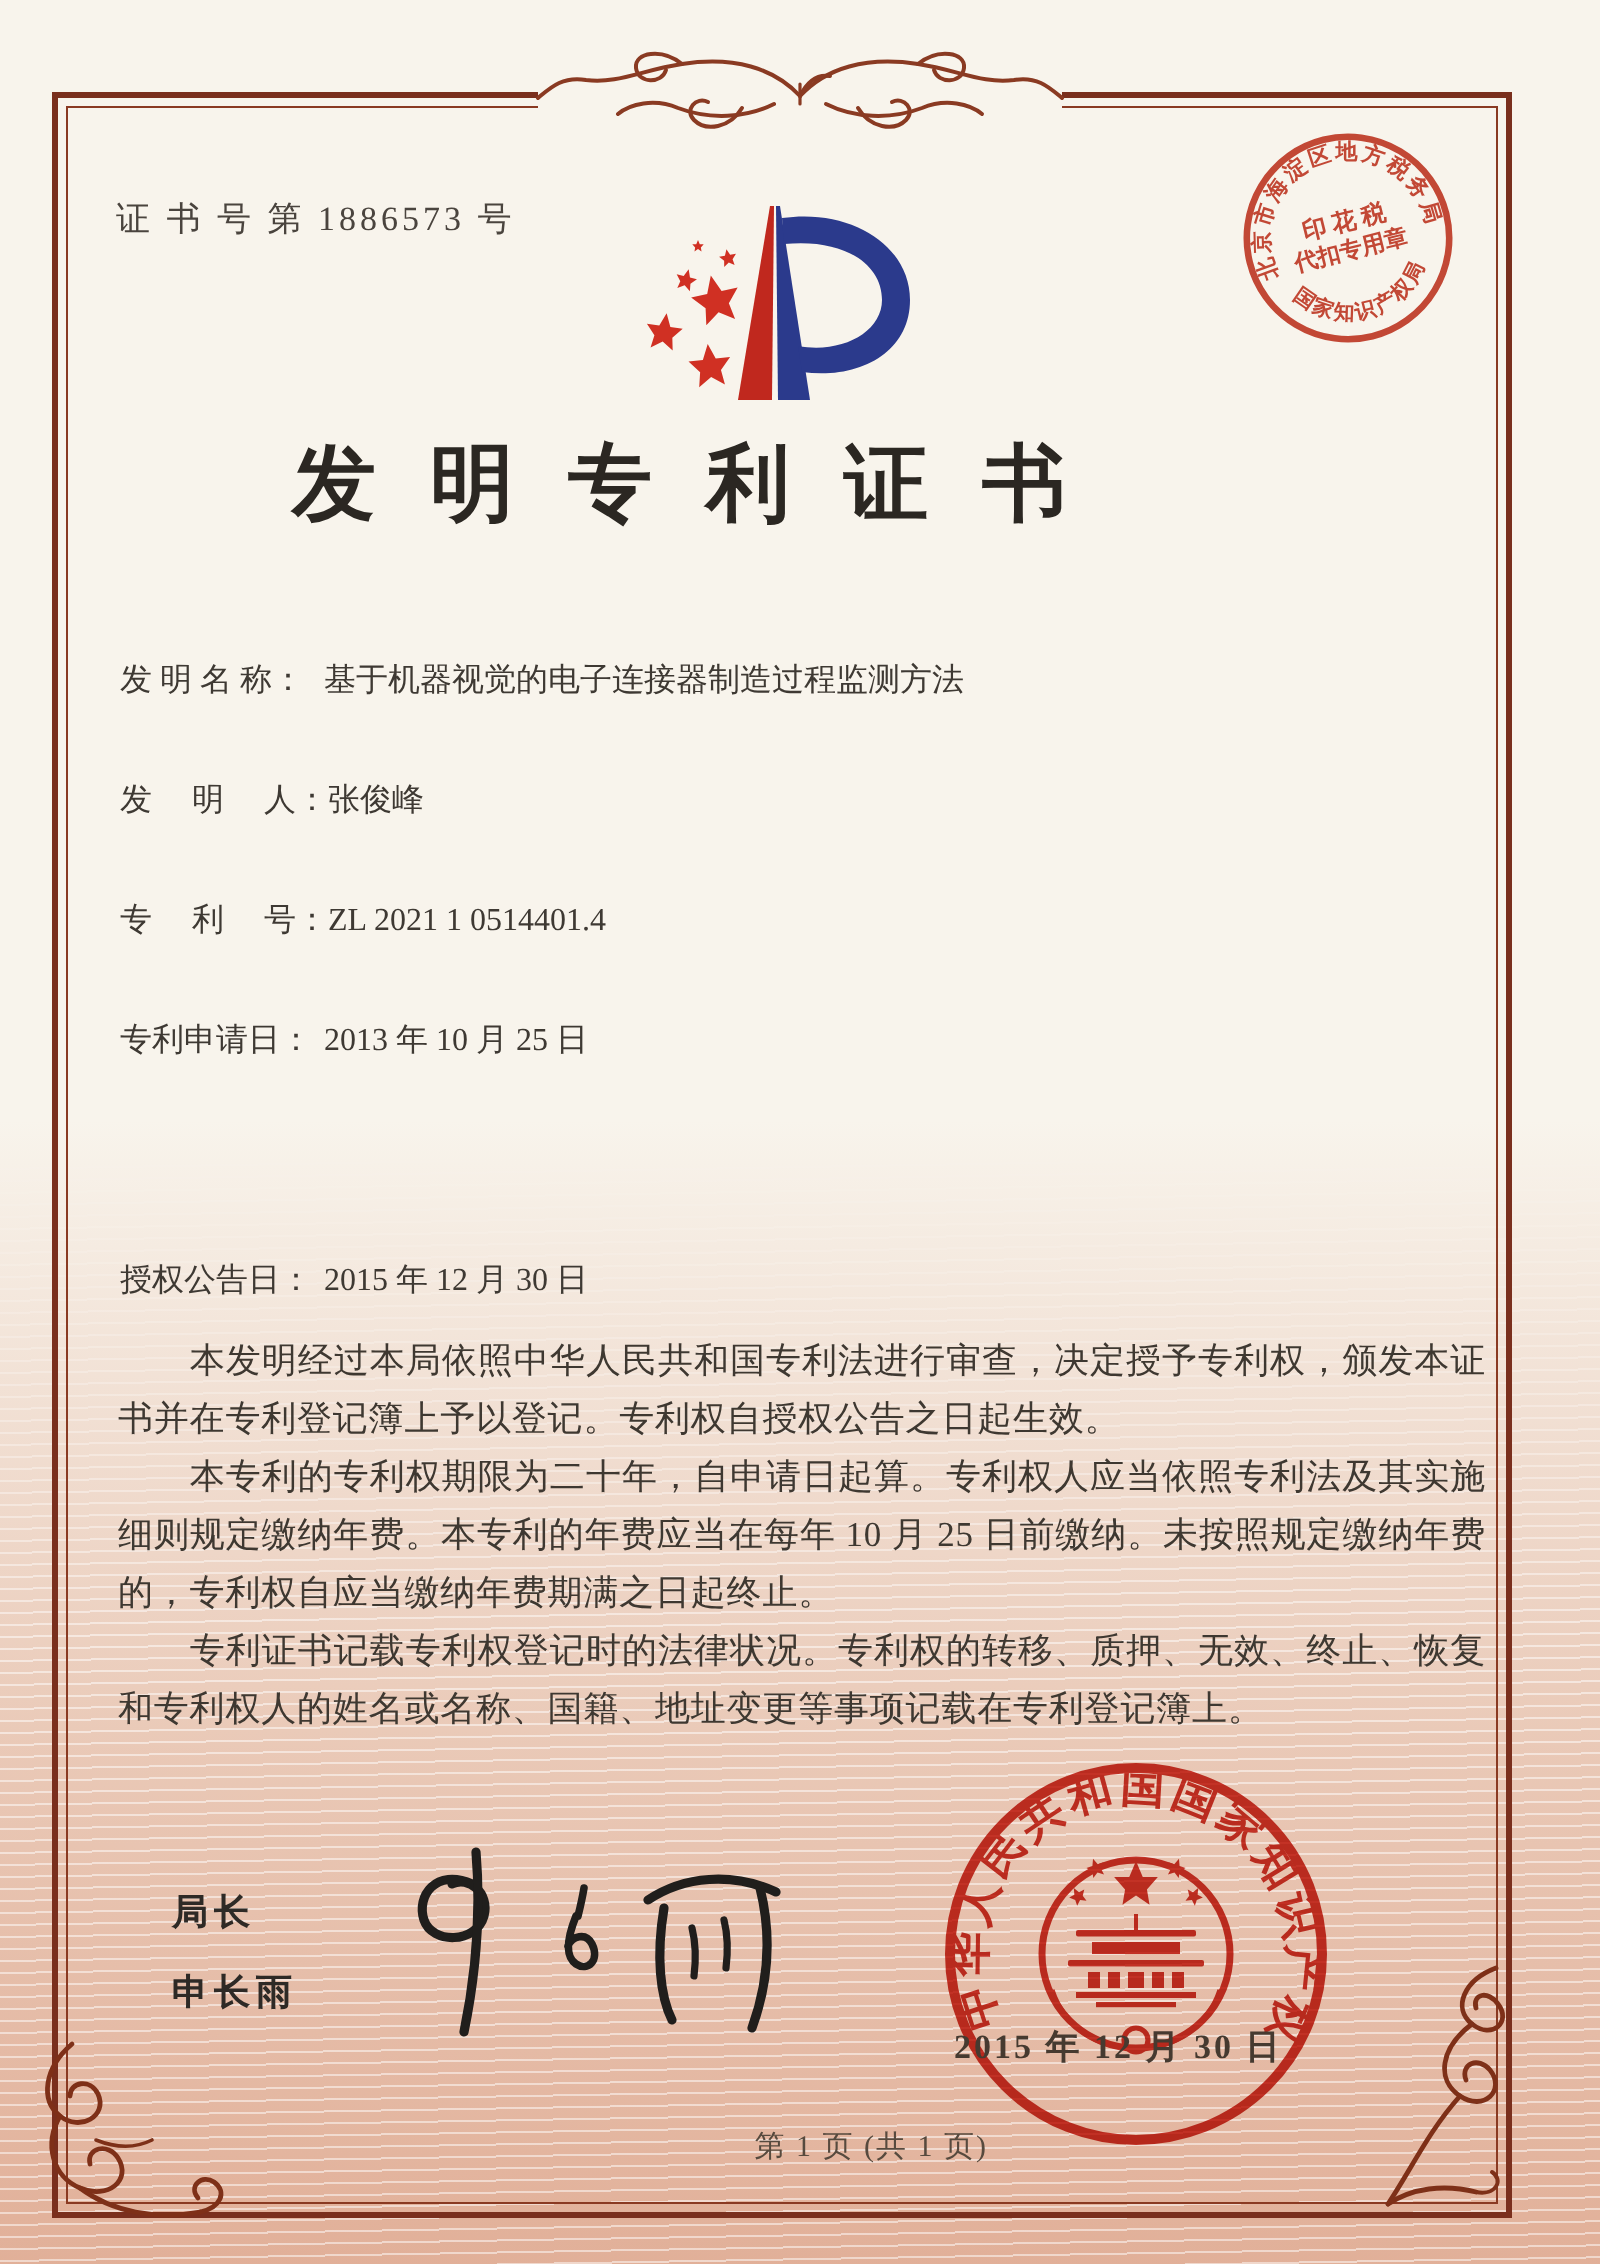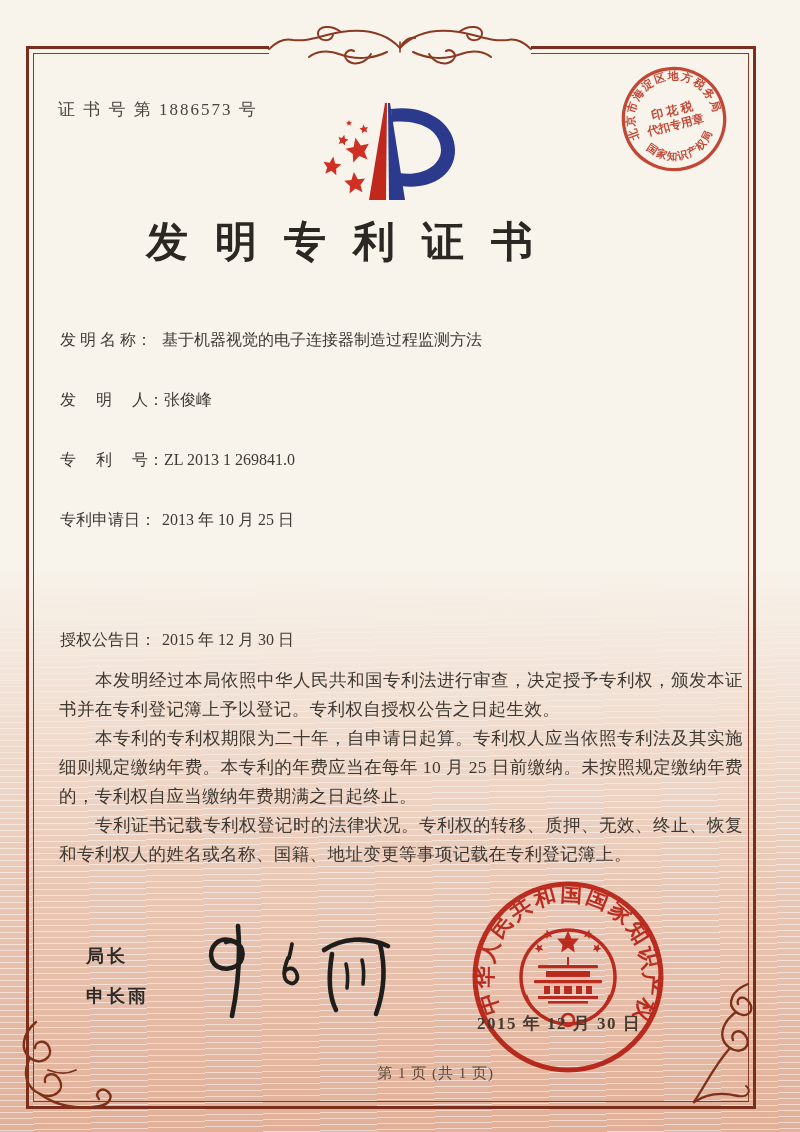--- a/index.html
+++ b/index.html
@@ -119,21 +119,21 @@
 
   <div class="title">发明专利证书</div>
 
   <div class="field" style="top:330px">
     <span class="flabel">发 明 名 称：</span><span class="fvalue">基于机器视觉的电子连接器制造过程监测方法</span>
   </div>
   <div class="field" style="top:390px">
     <span class="flabel">发　 明　 人：</span><span class="fvalue">张俊峰</span>
   </div>
   <div class="field" style="top:450px">
-    <span class="flabel">专　 利　 号：</span><span class="fvalue">ZL 2013 1 269841.0</span>
+    <span class="flabel">专　 利　 号：</span><span class="fvalue">ZL 2021 1 0514401.4</span>
   </div>
   <div class="field" style="top:510px">
     <span class="flabel">专利申请日：</span><span class="fvalue">2013 年 10 月 25 日</span>
   </div>
   <div class="field" style="top:630px">
     <span class="flabel">授权公告日：</span><span class="fvalue">2015 年 12 月 30 日</span>
   </div>
 
   <div class="paras">
     <p>本发明经过本局依照中华人民共和国专利法进行审查，决定授予专利权，颁发本证书并在专利登记簿上予以登记。专利权自授权公告之日起生效。</p>

